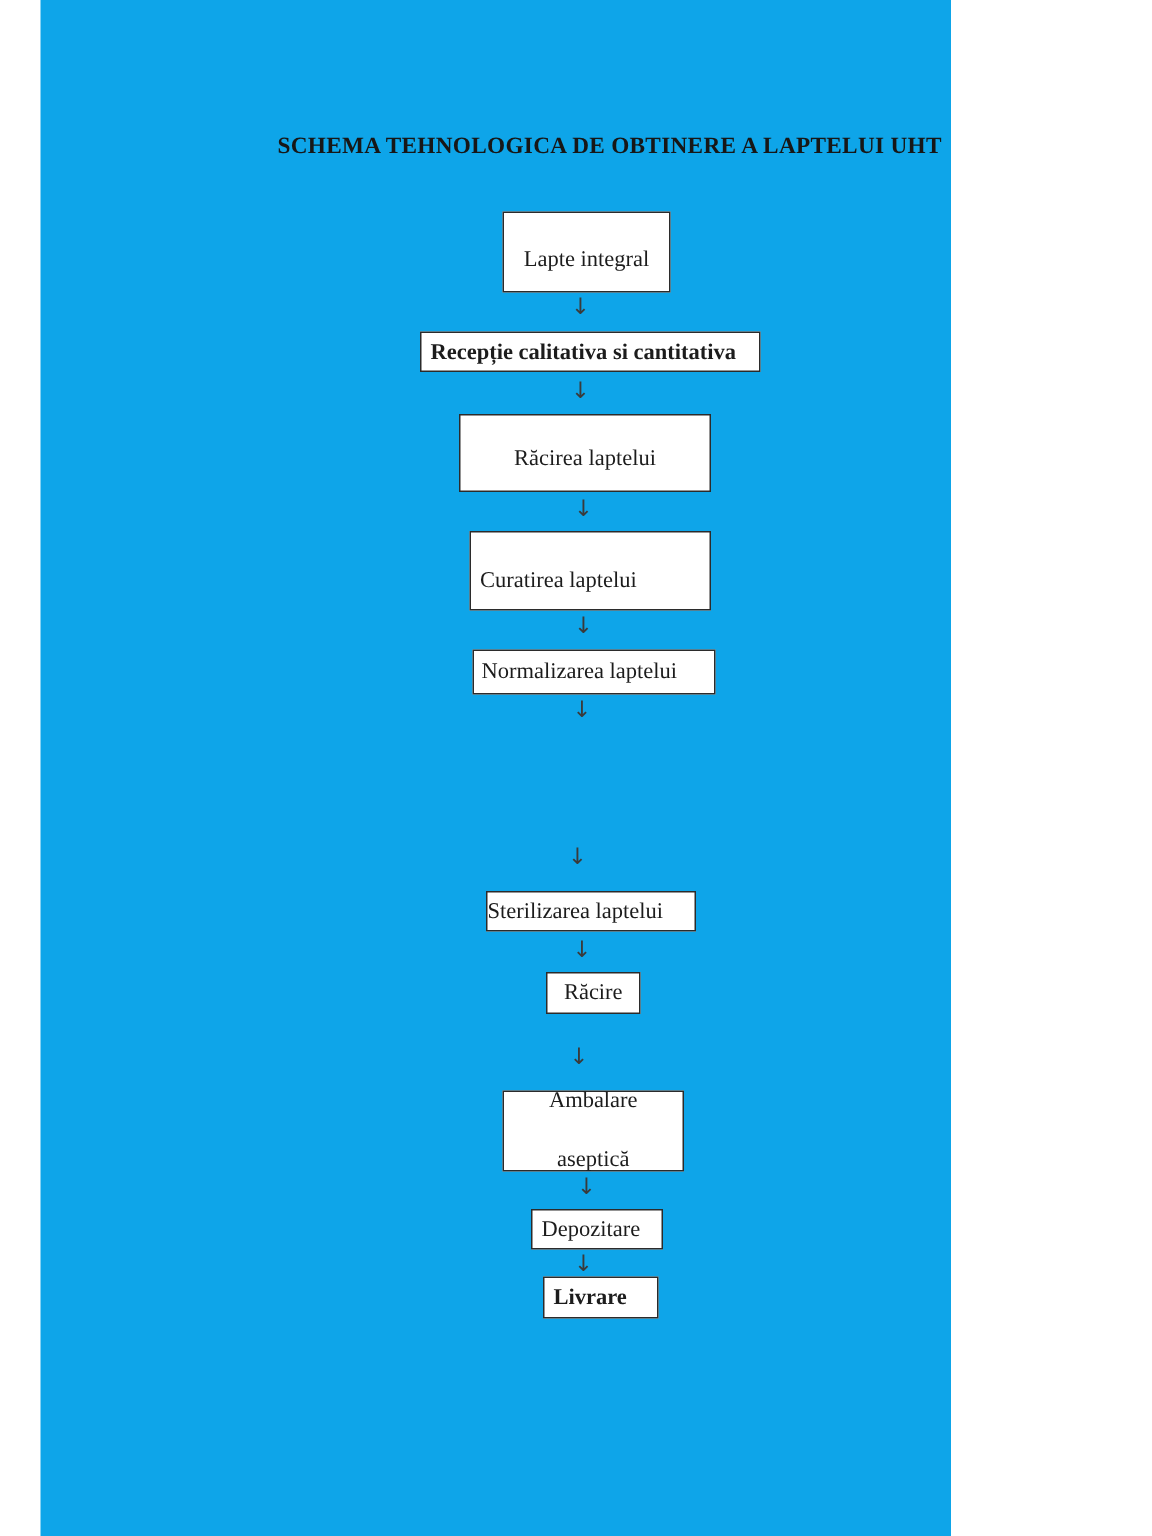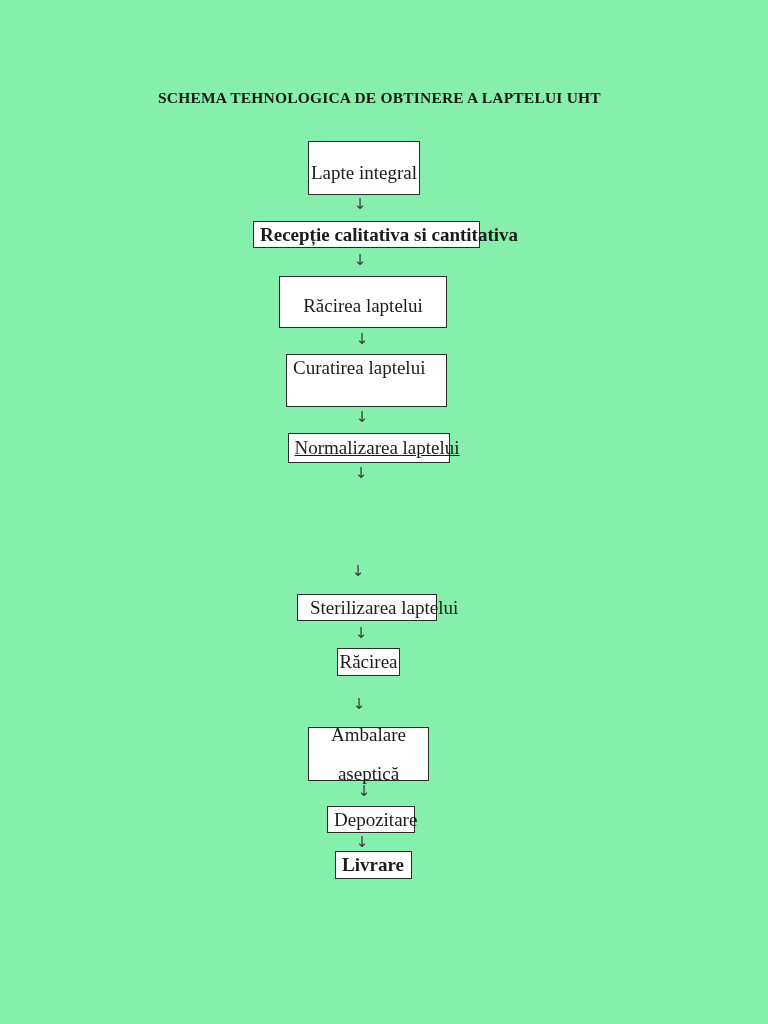--- a/index.html
+++ b/index.html
@@ -2,26 +2,27 @@
 <html><head>
 <meta charset="utf-8">
 <style>
   html, body {
     margin: 0;
     padding: 0;
     background: #ffffff;
   }
   .page {
     position: relative;
-    width: 768px;
+    width: 607px;
     height: 1024px;
-    background: #86efac;
+    background: #0ea5e9;
     font-family: "Liberation Serif", "DejaVu Serif", serif;
     color: #1c1c1c;
     overflow: hidden;
+    margin-left: 27px;
   }
   .doc-title {
     position: absolute;
     left: 158px;
     top: 89px;
     width: 440px;
     font-size: 15.5px;
     font-weight: bold;
     letter-spacing: 0.2px;
     white-space: nowrap;
@@ -29,21 +30,21 @@
   }
   .node {
     position: absolute;
     box-sizing: border-box;
     border: 1.5px solid #2b2b2b;
     background: #ffffff;
     display: flex;
     flex-direction: column;
     justify-content: center;
     align-items: center;
-    font-size: 19px;
+    font-size: 15px;
     line-height: 26px;
     color: #1c1c1c;
   }
   .node .line {
     white-space: nowrap;
   }
   .arrow {
     position: absolute;
     width: 16px;
     text-align: center;
@@ -68,39 +69,39 @@
   <div class="node" style="left:253px; top:221px; width:227px; height:27px; align-items:flex-start; padding-left:6px;font-weight:bold;">
     <span class="line">Recepție calitativa si cantitativa</span>
   </div>
   <div class="arrow" style="left:352px; top:252px;">↓</div>
 
   <div class="node" style="left:279px; top:276px; width:168px; height:52px; padding-top:8px;text-align:right;">
     <span class="line">Răcirea laptelui</span>
   </div>
   <div class="arrow" style="left:354px; top:331px;">↓</div>
 
-  <div class="node" style="left:286px; top:354px; width:161px; height:53px; align-items:flex-start; justify-content:flex-start; padding-left:6px; padding-bottom:6px;">
+  <div class="node" style="left:286px; top:354px; width:161px; height:53px; align-items:flex-start; justify-content:flex-end; padding-left:6px; padding-bottom:6px;">
     <span class="line">Curatirea laptelui</span>
   </div>
   <div class="arrow" style="left:354px; top:409px;">↓</div>
 
-  <div class="node" style="left:288px; top:433px; width:162px; height:30px; align-items:center; padding-left:16px;text-decoration:underline;">
+  <div class="node" style="left:288px; top:433px; width:162px; height:30px; align-items:flex-start; padding-left:5px;">
     <span class="line">Normalizarea laptelui</span>
   </div>
   <div class="arrow" style="left:353px; top:465px;">↓</div>
 
   <div class="arrow" style="left:350px; top:563px;">↓</div>
 
-  <div class="node" style="left:297px; top:594px; width:140px; height:27px; align-items:flex-start; padding-left:12px;">
+  <div class="node" style="left:297px; top:594px; width:140px; height:27px; align-items:flex-start; padding-left:0;">
     <span class="line">Sterilizarea laptelui</span>
   </div>
   <div class="arrow" style="left:353px; top:625px;">↓</div>
 
   <div class="node" style="left:337px; top:648px; width:63px; height:28px;">
-    <span class="line">Răcirea</span>
+    <span class="line">Răcire</span>
   </div>
   <div class="arrow" style="left:351px; top:696px;">↓</div>
 
   <div class="node" style="left:308px; top:727px; width:121px; height:54px; line-height:27px;gap:12px;">
     <span class="line">Ambalare</span>
     <span class="line">aseptică</span>
   </div>
   <div class="arrow" style="left:356px; top:783px;">↓</div>
 
   <div class="node" style="left:327px; top:806px; width:88px; height:27px; align-items:flex-start; padding-left:6px;justify-content:center;">

